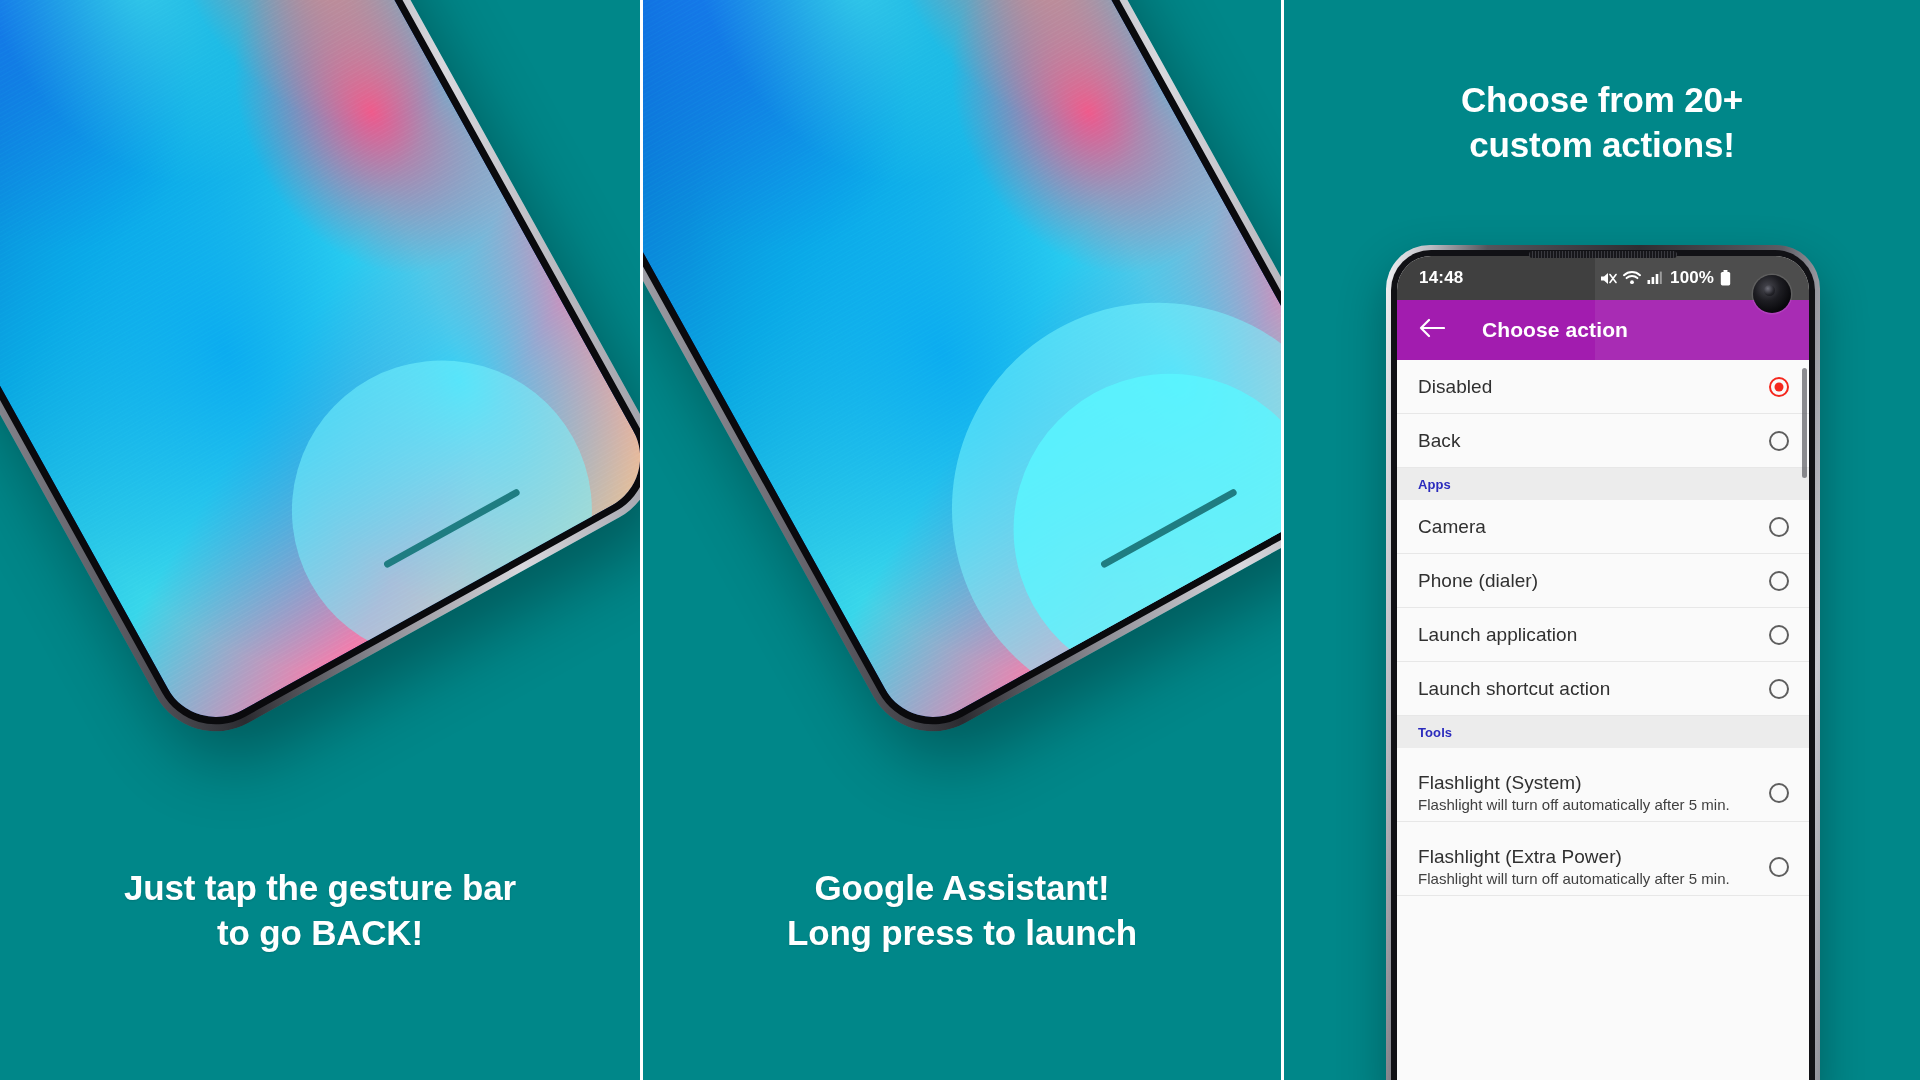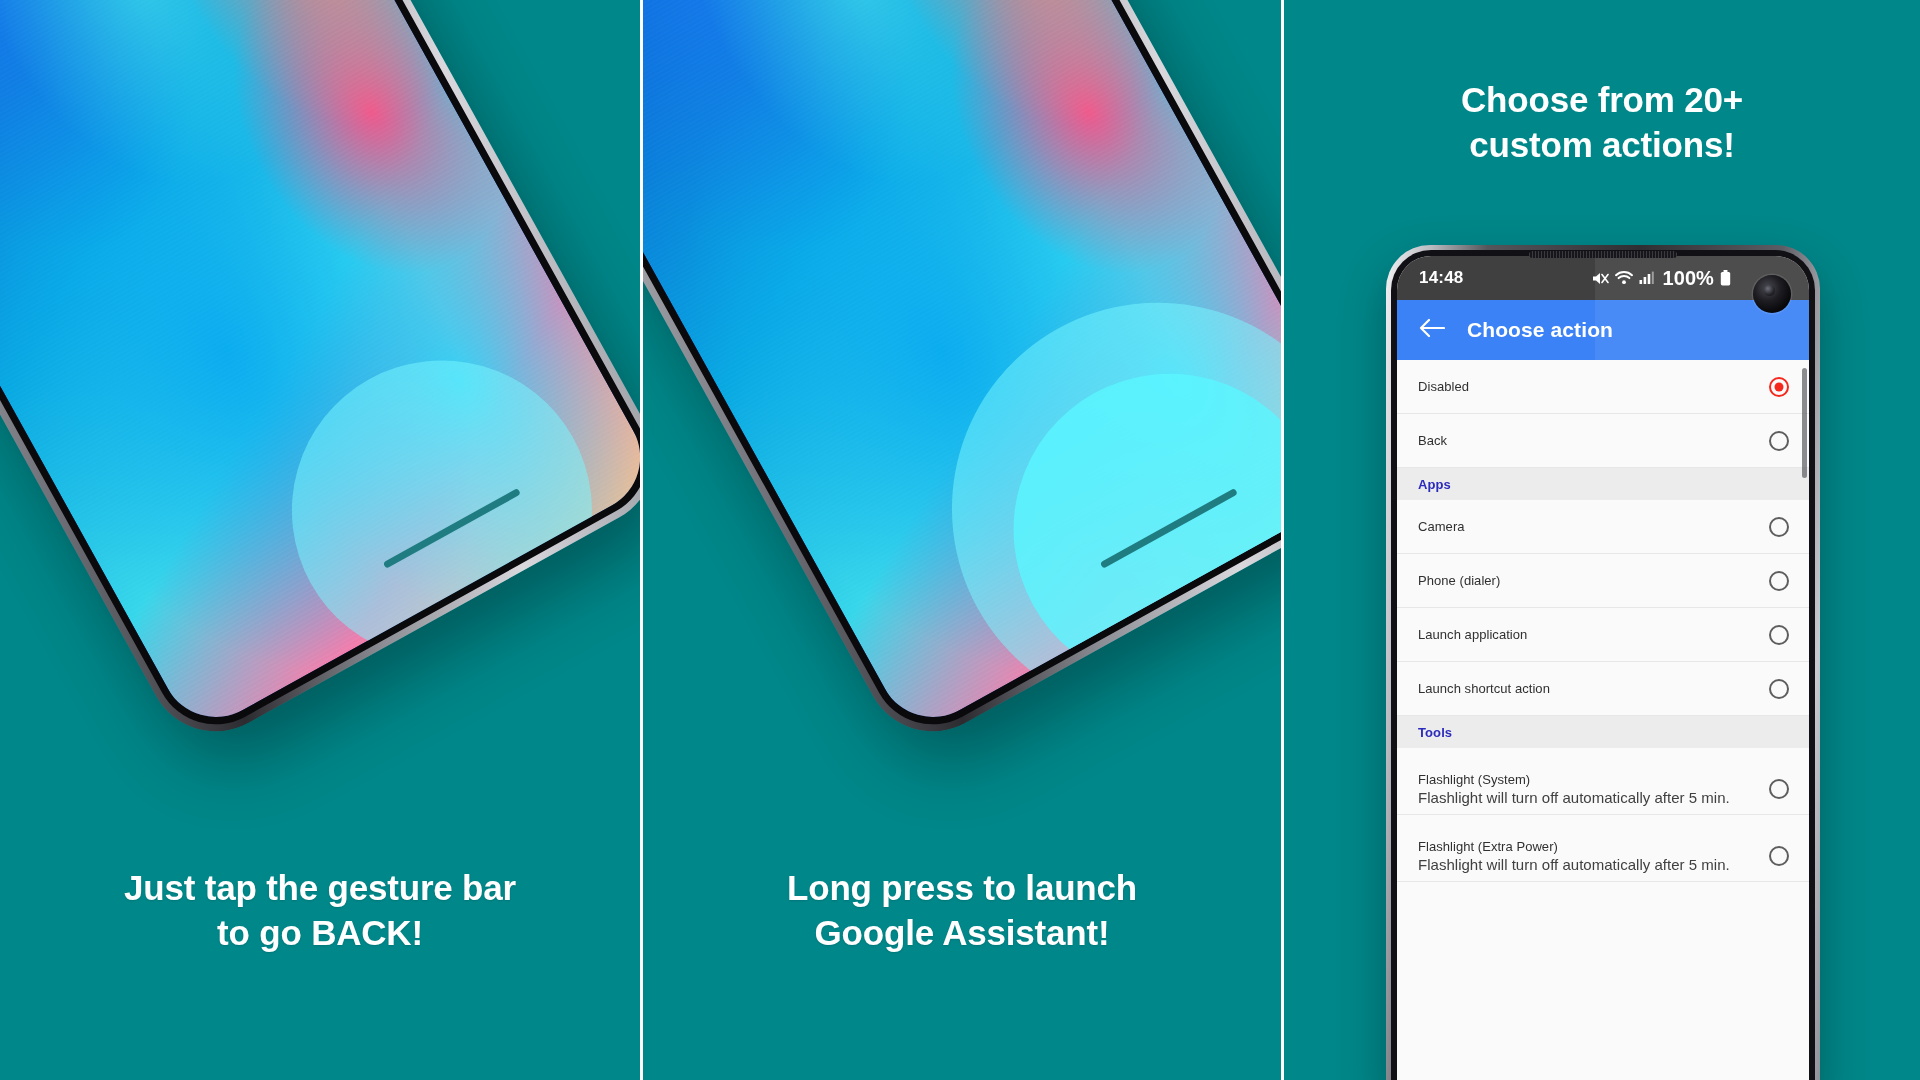--- a/index.html
+++ b/index.html
@@ -261,34 +261,34 @@
   .status-icons {
     display: flex;
     align-items: center;
     gap: 6px;
     position: relative;
     z-index: 2;
     padding-right: 56px;
   }
   .status-icons svg { display: block; }
   .battery-pct {
-    font-size: 20px;
+    font-size: 17px;
     font-weight: bold;
     letter-spacing: 0.1px;
     margin-left: 2px;
   }
 
   
   .app-bar {
     position: relative;
     height: 60px;
-    background: #3b82f6;
+    background: #a21caf;
     display: flex;
     align-items: center;
-    gap: 22px;
+    gap: 37px;
     padding: 0 22px;
     box-sizing: border-box;
     color: #ffffff;
     flex: 0 0 auto;
     z-index: 19;
   }
   .app-bar::before {
     content: "";
     position: absolute;
     left: 48%; top: 0; right: 0; bottom: 0;
@@ -327,21 +327,21 @@
     justify-content: space-between;
     padding: 0 20px 0 21px;
     min-height: 54px;
     background: #fafafa;
     border-bottom: 1px solid #e7e7e7;
     box-sizing: border-box;
   }
   .list-row.with-sub { min-height: 55px; padding-top: 24px; padding-bottom: 8px; }
   .row-texts { display: flex; flex-direction: column; gap: 2px; min-width: 0; }
   .row-title {
-    font-size: 13px;
+    font-size: 19px;
     color: #303030;
     letter-spacing: 0.05px;
     white-space: nowrap;
   }
   .row-sub {
     font-size: 15px;
     color: #404040;
     letter-spacing: 0.02px;
     white-space: nowrap;
   }
@@ -412,22 +412,22 @@
             <div class="wallpaper"></div>
             <div class="ripple-outer" style="left:120px; bottom:-126px; width:412px; height:412px;"></div>
             <div class="ripple-inner" style="left:170px; bottom:-100px; width:312px; height:312px;"></div>
             <div class="gesture-bar" style="left:249px; bottom:54px; width:154px; height:7px;"></div>
           </div>
         </div>
       </div>
     </div>
 
     <div class="caption" id="caption-2">
+      <span class="line">Google Assistant!</span>
       <span class="line">Long press to launch</span>
-      <span class="line">Google Assistant!</span>
     </div>
   </div>
 
   <div class="panel" id="panel-3">
     <div class="headline">
       <span class="line">Choose from 20+</span>
       <span class="line">custom actions!</span>
     </div>
   </div>
 

